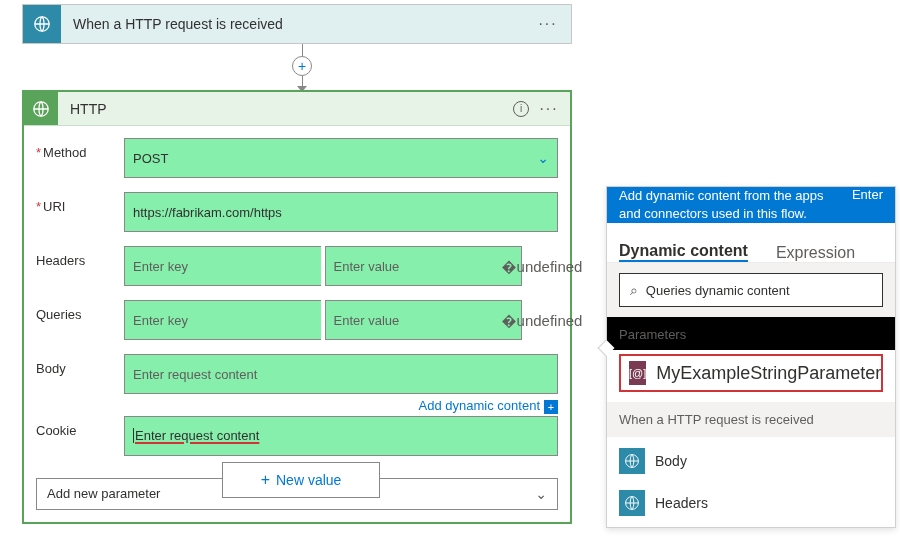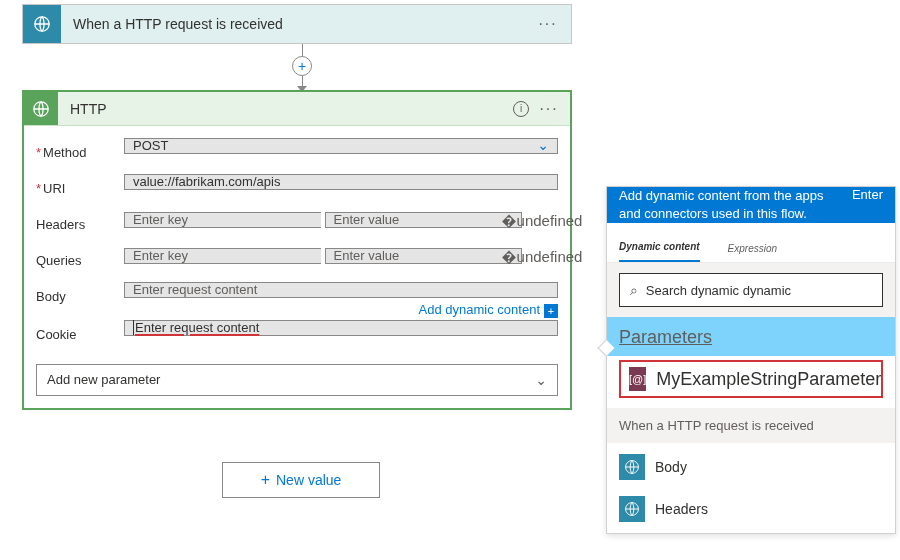--- a/index.html
+++ b/index.html
@@ -73,23 +73,23 @@
     display: flex; align-items: center; justify-content: center;
     font-size: 10px; color: #605e5c; margin-right: 10px;
   }
   .action-head .dots { padding-right: 12px; color: #605e5c; font-size: 16px; letter-spacing: 1px; }
   .action-body { padding: 12px 12px 4px 12px; }
   .row { display: flex; align-items: flex-start; margin-bottom: 14px; }
   .row .label { width: 88px; padding-top: 7px; font-size: 13px; color: #323130; }
   .row .label .req { color: #d13438; margin-right: 2px; }
   .row .field { flex: 1; }
   .inputlike {
-    width: 100%; height: 16px; border: 1px solid #8a8886;
-    padding: 0 8px; display: flex; align-items: flex-end; justify-content: space-between;
-    background: #e5e5e5; font-size: 13px;
+    width: 100%; height: 40px; border: 1px solid #8a8886;
+    padding: 0 8px; display: flex; align-items: center; justify-content: space-between;
+    background: #86efac; font-size: 13px;
   }
   .inputlike .val { color: #323130; }
   .inputlike .ph { color: #605e5c; }
   .chev { color: #0078d4; font-size: 14px; }
   .kvpair { display: flex; align-items: center; gap: 4px; }
   .kvpair .inputlike { flex: 1; }
   .kvpair .inputlike:first-child { border-right: none; }
   .kvpair .kvicon {
     width: 32px; display: flex; align-items: center; justify-content: center;
     color: #605e5c; font-size: 15px;
@@ -135,32 +135,31 @@
   .panel .blue {
     background: #0078d4; color: #fff; padding: 0 12px;
     display: flex; justify-content: space-between; font-size: 13px;
   }
   .panel .blue .msg { max-width: 210px; line-height: 1.4; }
   .panel .blue .hide { font-size: 13px; }
   .panel .tabs {
     display: flex; height: 40px; align-items: flex-end; padding: 0 12px; gap: 28px;
     border-bottom: 1px solid #edebe9;
   }
-  .panel .tabs .tab { padding-bottom: 8px; font-size: 10px; color: #605e5c; font-style: italic; }
+  .panel .tabs .tab { font-size: 16px; color: #605e5c; }
   .panel .tabs .tab.active { color: #323130; font-weight: 600; border-bottom: 2px solid #0078d4; }
   .panel .search-row { padding: 10px 12px; background: #f3f2f1; }
   .panel .search {
     height: 34px; border: 1px solid #323130; background: #fff;
     display: flex; align-items: center; gap: 8px; padding: 0 10px; font-size: 13px;
   }
   .panel .search .sicon { color: #605e5c; font-size: 14px; }
   .panel .section {
-    padding: 10px 12px 8px 12px; font-size: 18px; color: #605e5c;
-    background: #7dd3fc;
-    text-decoration: underline;
+    padding: 10px 12px 8px 12px; font-size: 13px; color: #605e5c;
+    background: #000000;
   }
   .panel .chip {
     margin: 4px 12px 10px 12px; border: 2px solid #d13438;
     height: 38px; display: flex; align-items: center; gap: 10px; padding: 0 8px;
   }
   .panel .chip .cicon {
     width: 24px; height: 24px; background: #7a3b52;
     display: flex; align-items: center; justify-content: center; font-size: 11px; color: #fff;
   }
   .panel .chip .clabel { font-size: 18px; }
@@ -224,21 +223,21 @@
           <span class="val">POST</span>
           <span class="chev">⌄</span>
         </div>
       </div>
     </div>
 
     <div class="row">
       <div class="label"><span class="req">*</span><span>URI</span></div>
       <div class="field">
         <div class="inputlike">
-          <span class="val">value://fabrikam.com/apis</span>
+          <span class="val">https://fabrikam.com/https</span>
         </div>
       </div>
     </div>
 
     <div class="row">
       <div class="label">Headers</div>
       <div class="field kvpair">
         <div class="inputlike">
             <span class="ph">Enter key</span>
           </div>
@@ -301,21 +300,21 @@
     <div class="msg">Add dynamic content from the apps and connectors used in this flow.</div>
     <div class="hide">Enter</div>
   </div>
   <div class="tabs">
     <div class="tab active">Dynamic content</div>
     <div class="tab">Expression</div>
   </div>
   <div class="search-row">
     <div class="search">
       <span class="sicon">⌕</span>
-      <span class="ph">Search dynamic dynamic</span>
+      <span class="ph">Queries dynamic content</span>
     </div>
   </div>
   <div class="section">Parameters</div>
   <div class="chip">
     <div class="cicon">[@]</div>
     <div class="clabel">MyExampleStringParameter</div>
   </div>
   <div class="section2">When a HTTP request is received</div>
   <div class="item">
     <div class="iicon">

